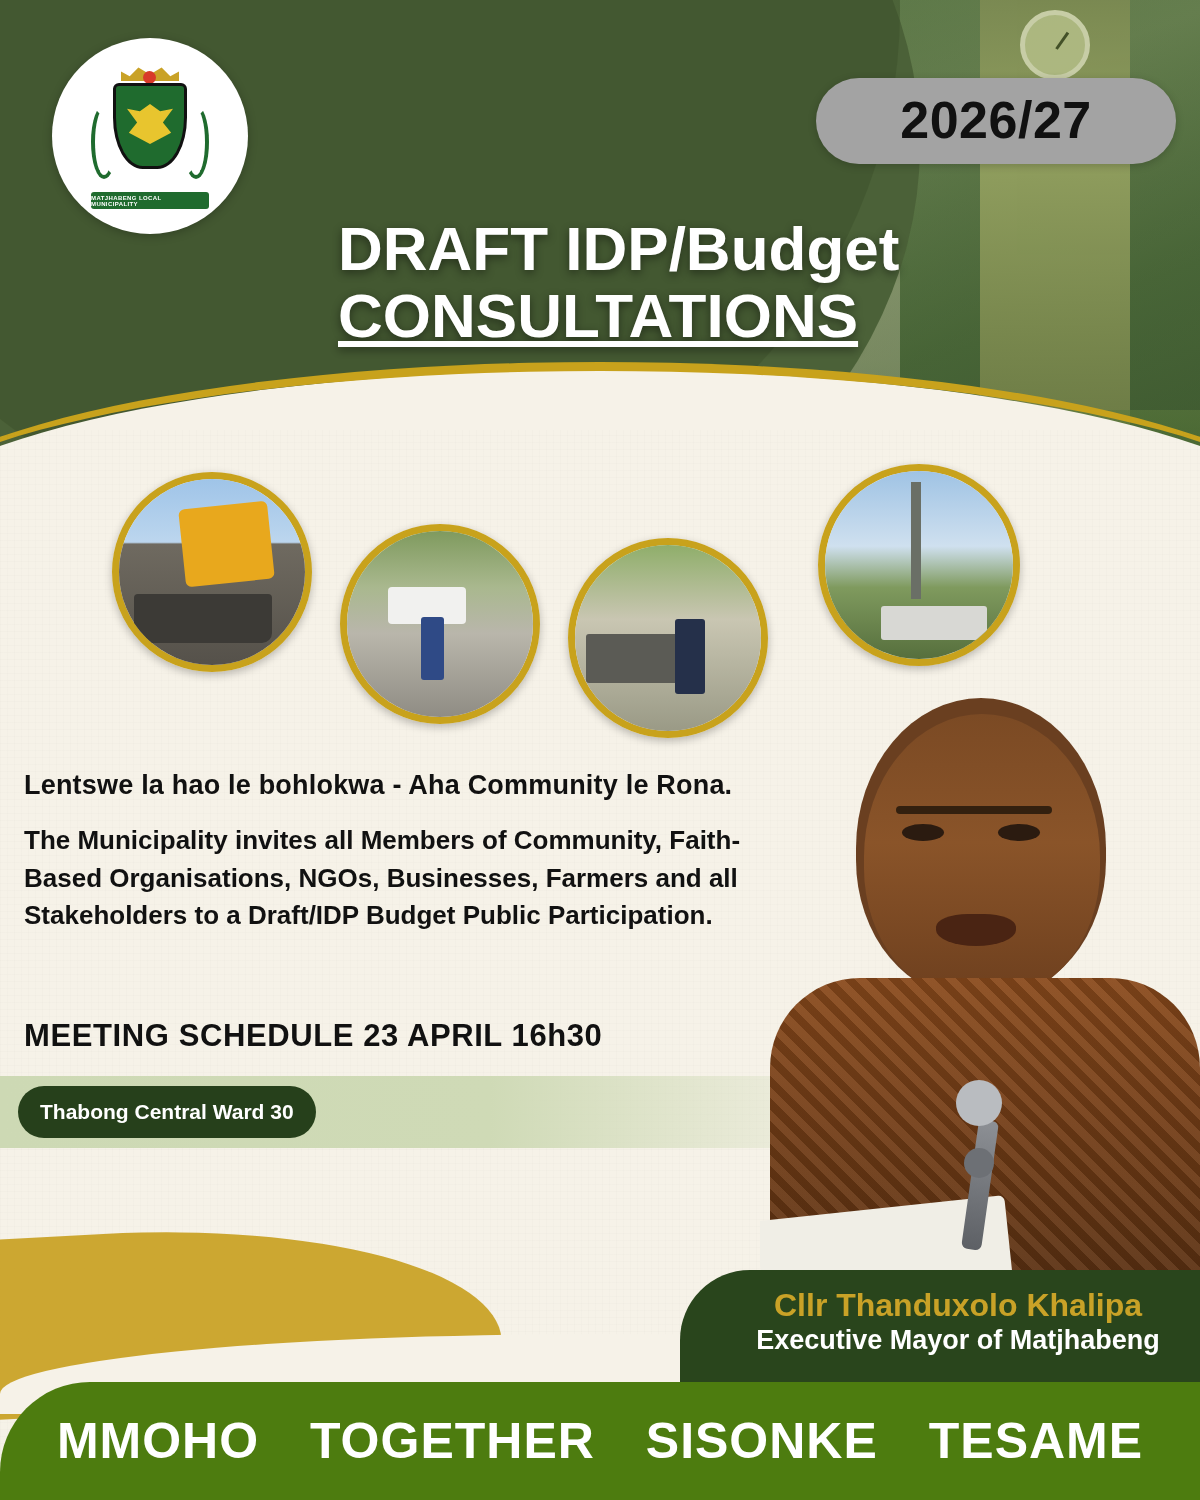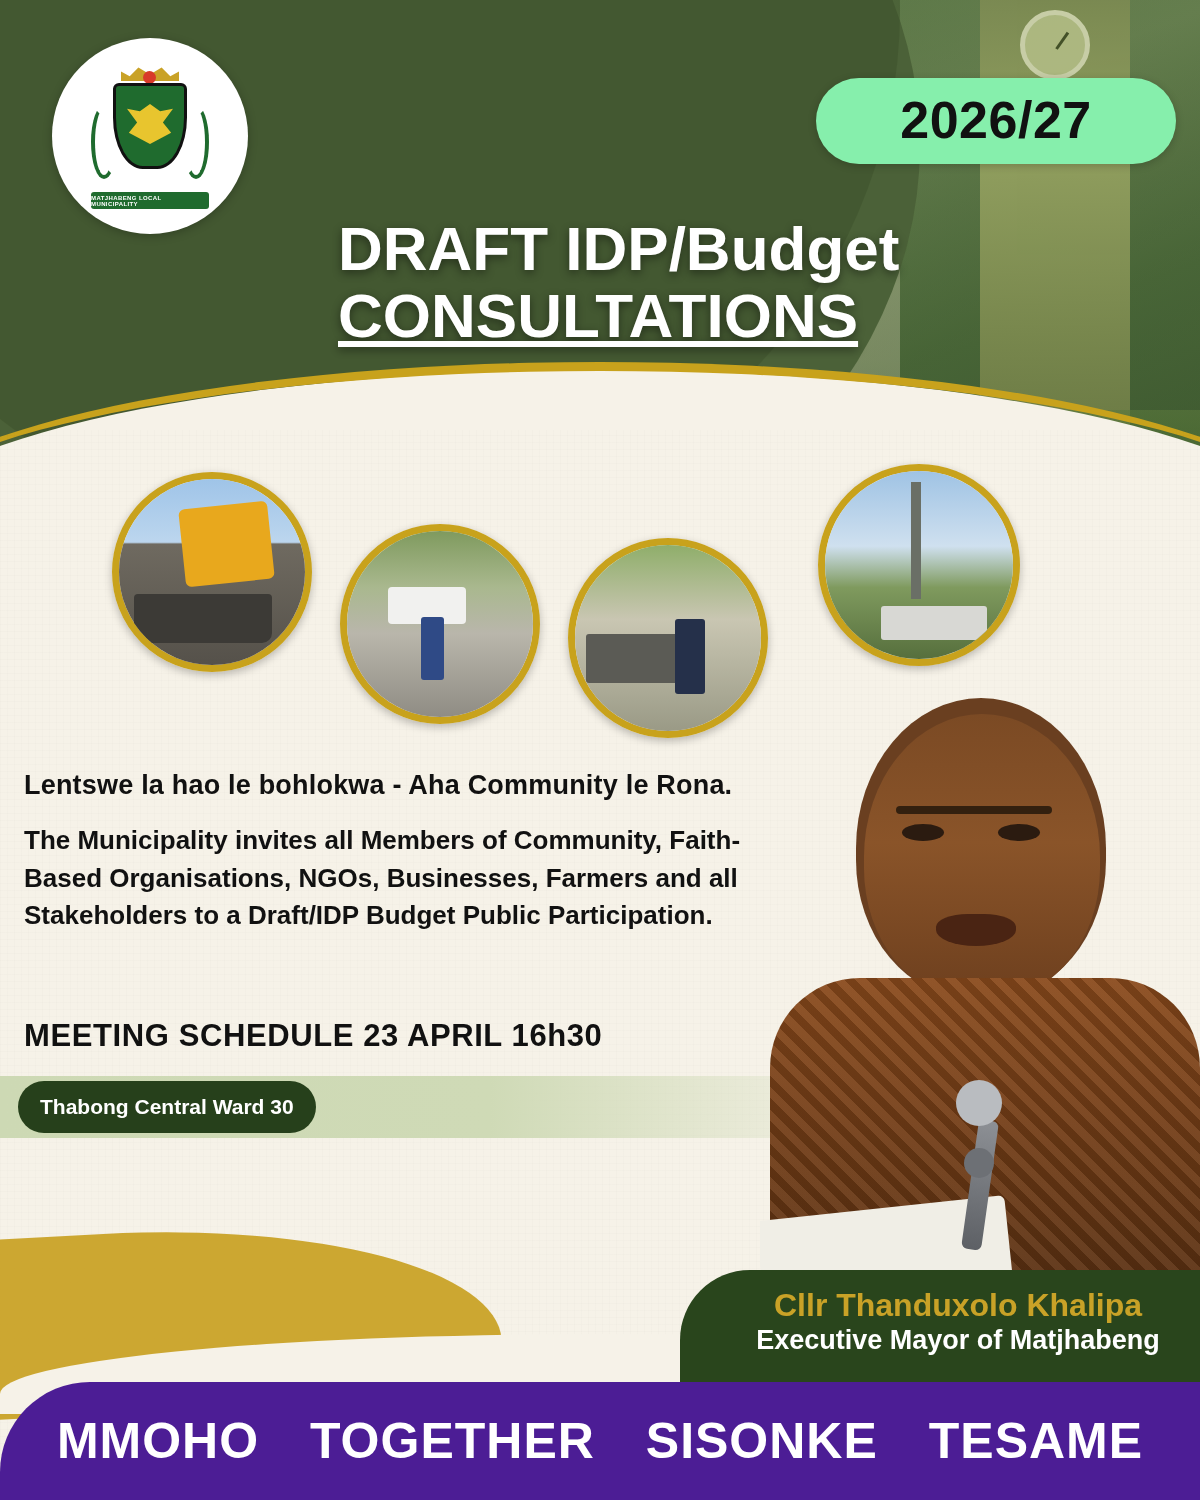--- a/index.html
+++ b/index.html
@@ -147,21 +147,21 @@
     position: absolute; left: 50%; transform: translateX(-50%); bottom: 2px;
     width: 118px; height: 17px; background: #1f6b2e; border-radius: 3px;
     color: #fff; font-size: 6px; letter-spacing: .4px;
     display: flex; align-items: center; justify-content: center;
     font-weight: 700;
   }
 
   
   .year-pill {
     position: absolute; right: 24px; top: 78px;
-    background: #86efac;
+    background: #a3a3a3;
     border-radius: 44px;
     padding: 12px 46px 14px;
     min-width: 360px;
     text-align: center;
     font-size: 52px; font-weight: 700; color: #111;
     letter-spacing: .5px;
     box-shadow: 0 2px 8px rgba(0,0,0,.2);
   }
 
   
@@ -252,21 +252,21 @@
   }
   .schedule-line {
     position: absolute; left: 24px; top: 1018px;
     font-size: 31px; font-weight: 700; color: #111; letter-spacing: .6px;
   }
 
   
   .rows { position: absolute; left: 0; top: 1076px; width: 790px; }
   .row {
     position: relative;
-    height: 62px;
+    height: 72px;
     margin-bottom: 18px;
     background: linear-gradient(90deg, #cdd9b4 0%, #cfdab6 62%, rgba(207,218,182,0.25) 100%);
     border-radius: 0 8px 8px 0;
     display: flex; align-items: center;
   }
   .pill {
     background: #26401b;
     color: #fff;
     border-radius: 32px;
     height: 52px;
@@ -353,21 +353,21 @@
   
   .gold-swoosh {
     position: absolute; left: -60px; bottom: 92px; width: 560px; height: 180px;
     background: #c9a227;
     border-radius: 0 70% 0 0;
     transform: rotate(-3deg);
     opacity: .95;
   }
   .bottom-bar {
     position: absolute; left: 0; right: 0; bottom: 0; height: 118px;
-    background: #4c1d95;
+    background: #4d7c0f;
     border-radius: 90px 0 0 0;
     display: flex; align-items: center; justify-content: center; text-align: center;
   }
   .bottom-bar .slogan {
     color: #ffffff; font-size: 50px; font-weight: 800; letter-spacing: 1px;
     white-space: nowrap;
   }
   .bottom-bar .slogan span { margin: 0 18px; }
 
   .cream-wave {

